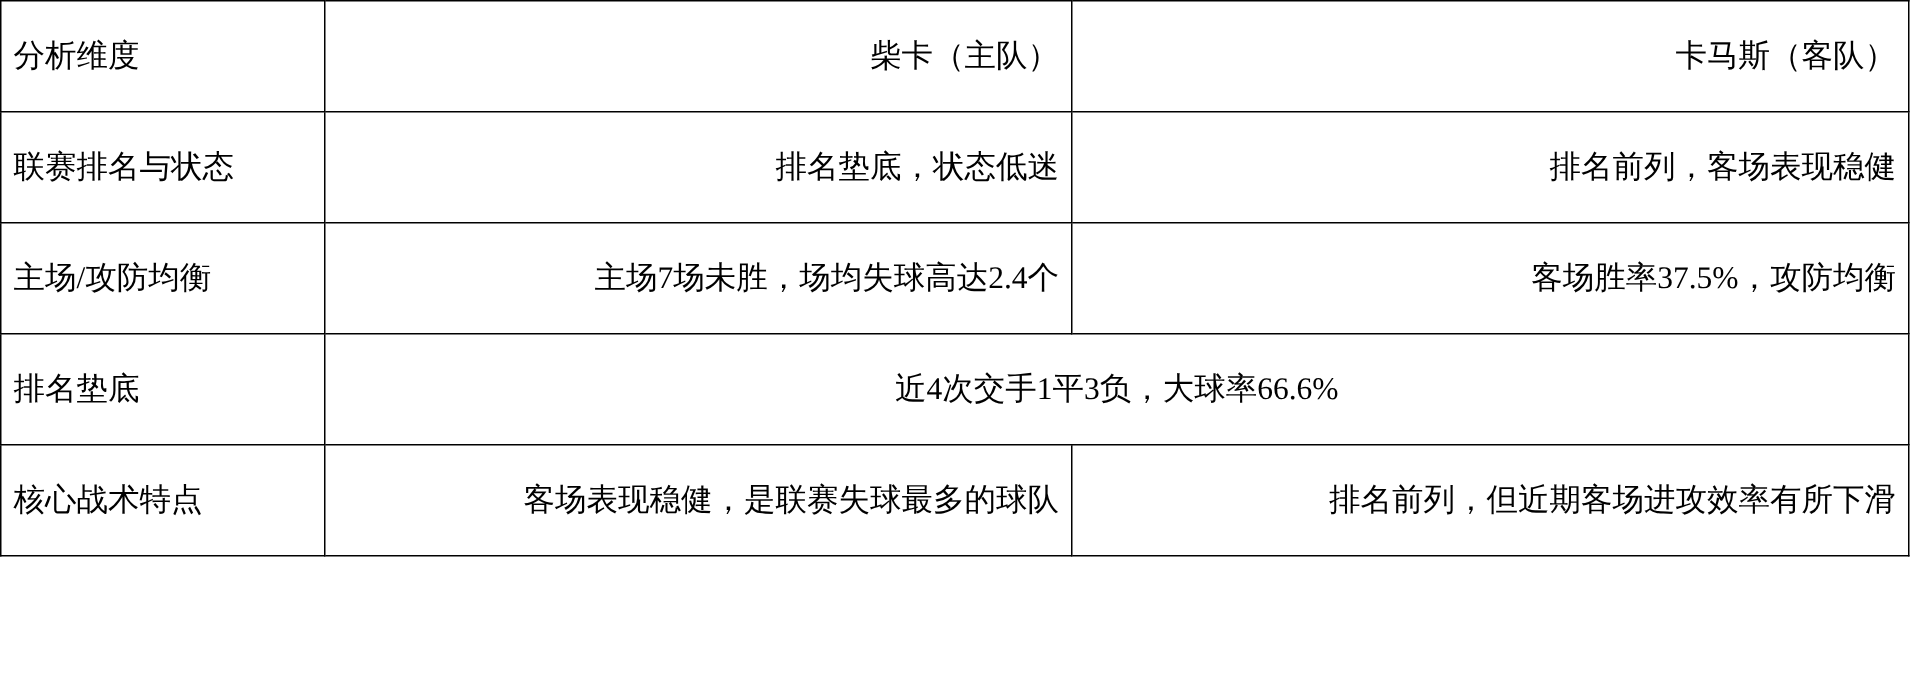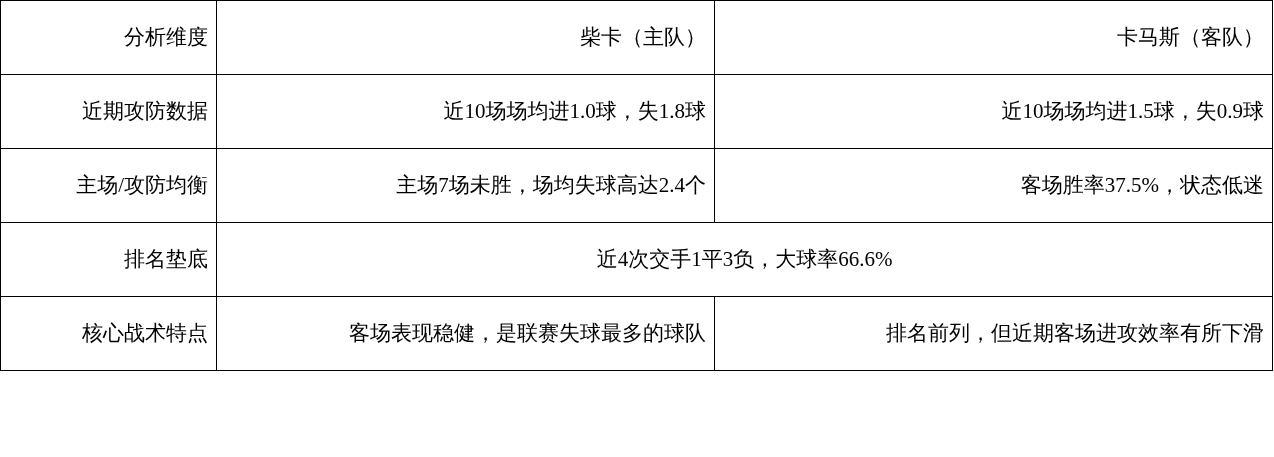--- a/index.html
+++ b/index.html
@@ -38,21 +38,21 @@
     line-height: 1.25;
     font-family: "Liberation Serif", "DejaVu Serif", serif;
     white-space: nowrap;
     height: 74px;
     box-sizing: border-box;
   }
   table.analysis tr.header-row td {
     height: 74px;
   }
   table.analysis td.label {
-    text-align: right;
+    text-align: left;
   }
   table.analysis td.value {
     text-align: right;
   }
   table.analysis td.merged {
     text-align: center;
     margin-left: 35px;
   }
   
 </style>
@@ -66,31 +66,31 @@
       <col class="c1">
       <col class="c2">
     </colgroup>
     <tbody>
       <tr class="header-row">
         <td class="label">分析维度</td>
         <td class="value">柴卡（主队）</td>
         <td class="value">卡马斯（客队）</td>
       </tr>
 
+      <tr>
+        <td class="label">联赛排名与状态</td>
+        <td class="value">排名垫底，状态低迷</td>
+        <td class="value">排名前列，客场表现稳健</td>
+      </tr>
 
-      <tr>
-        <td class="label">近期攻防数据</td>
-        <td class="value">近10场场均进1.0球，失1.8球</td>
-        <td class="value">近10场场均进1.5球，失0.9球</td>
-      </tr>
 
       <tr>
         <td class="label">主场/攻防均衡</td>
         <td class="value">主场7场未胜，场均失球高达2.4个</td>
-        <td class="value">客场胜率37.5%，状态低迷</td>
+        <td class="value">客场胜率37.5%，攻防均衡</td>
       </tr>
 
       <tr>
         <td class="label">排名垫底</td>
         <td class="merged" colspan="2">近4次交手1平3负，大球率66.6%</td>
       </tr>
 
       <tr>
         <td class="label">核心战术特点</td>
         <td class="value">客场表现稳健，是联赛失球最多的球队</td>

